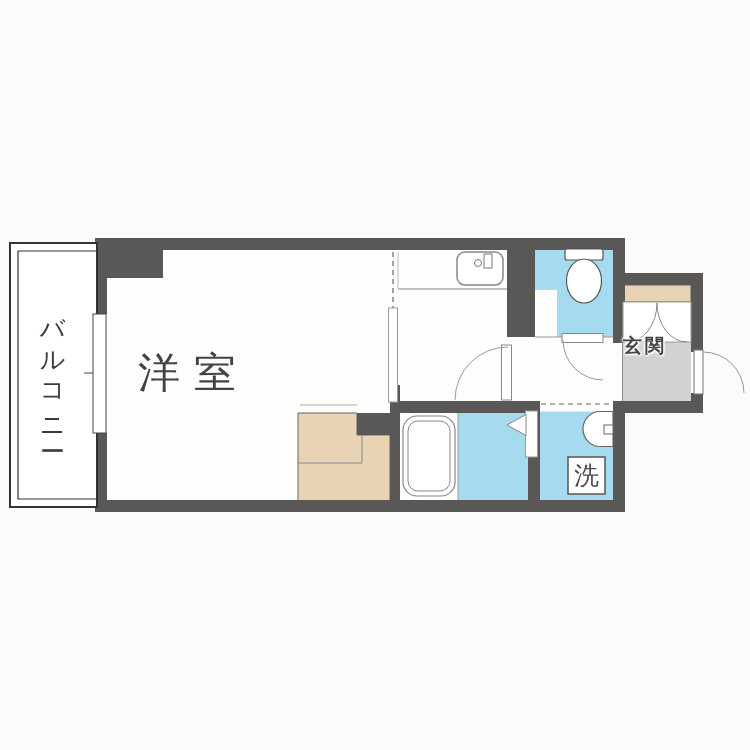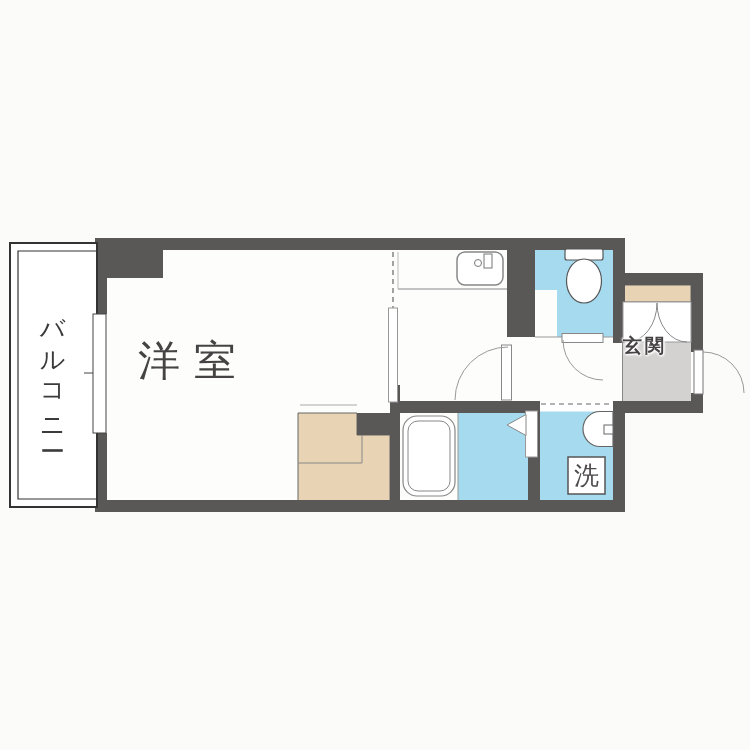--- a/index.html
+++ b/index.html
@@ -10,21 +10,21 @@
   #canvas{
     position:relative;width:750px;height:750px;background:var(--bg);
     font-family:"Liberation Sans","DejaVu Sans",sans-serif;overflow:hidden;
   }
   #plan-svg{position:absolute;left:0;top:0;}
   .lbl{position:absolute;color:var(--text);line-height:1;}
   #balcony-label{
     left:40px;top:300px;writing-mode:vertical-rl;text-orientation:mixed;
     font-size:25px;letter-spacing:6px;color:#3c3a3a;
   }
-  #western-room-label{left:138px;top:340px;font-size:42px;letter-spacing:14px;font-weight:500;}
+  #western-room-label{left:138px;top:352px;font-size:42px;letter-spacing:14px;font-weight:500;}
   #entrance-label{
     left:623px;top:336px;font-size:19px;letter-spacing:3px;font-weight:600;
     text-shadow:0 0 2px #fff,0 0 3px #fff,0 0 4px #fff,1px 1px 2px #fff,-1px -1px 2px #fff;
   }
   #washer-label{
     left:568px;top:457px;width:37px;height:37px;display:flex;align-items:center;justify-content:center;
     font-size:25px;color:#4c4a4a;
   }
   #watermark{
     left:95px;top:352px;font-size:45px;font-weight:bold;letter-spacing:6px;

